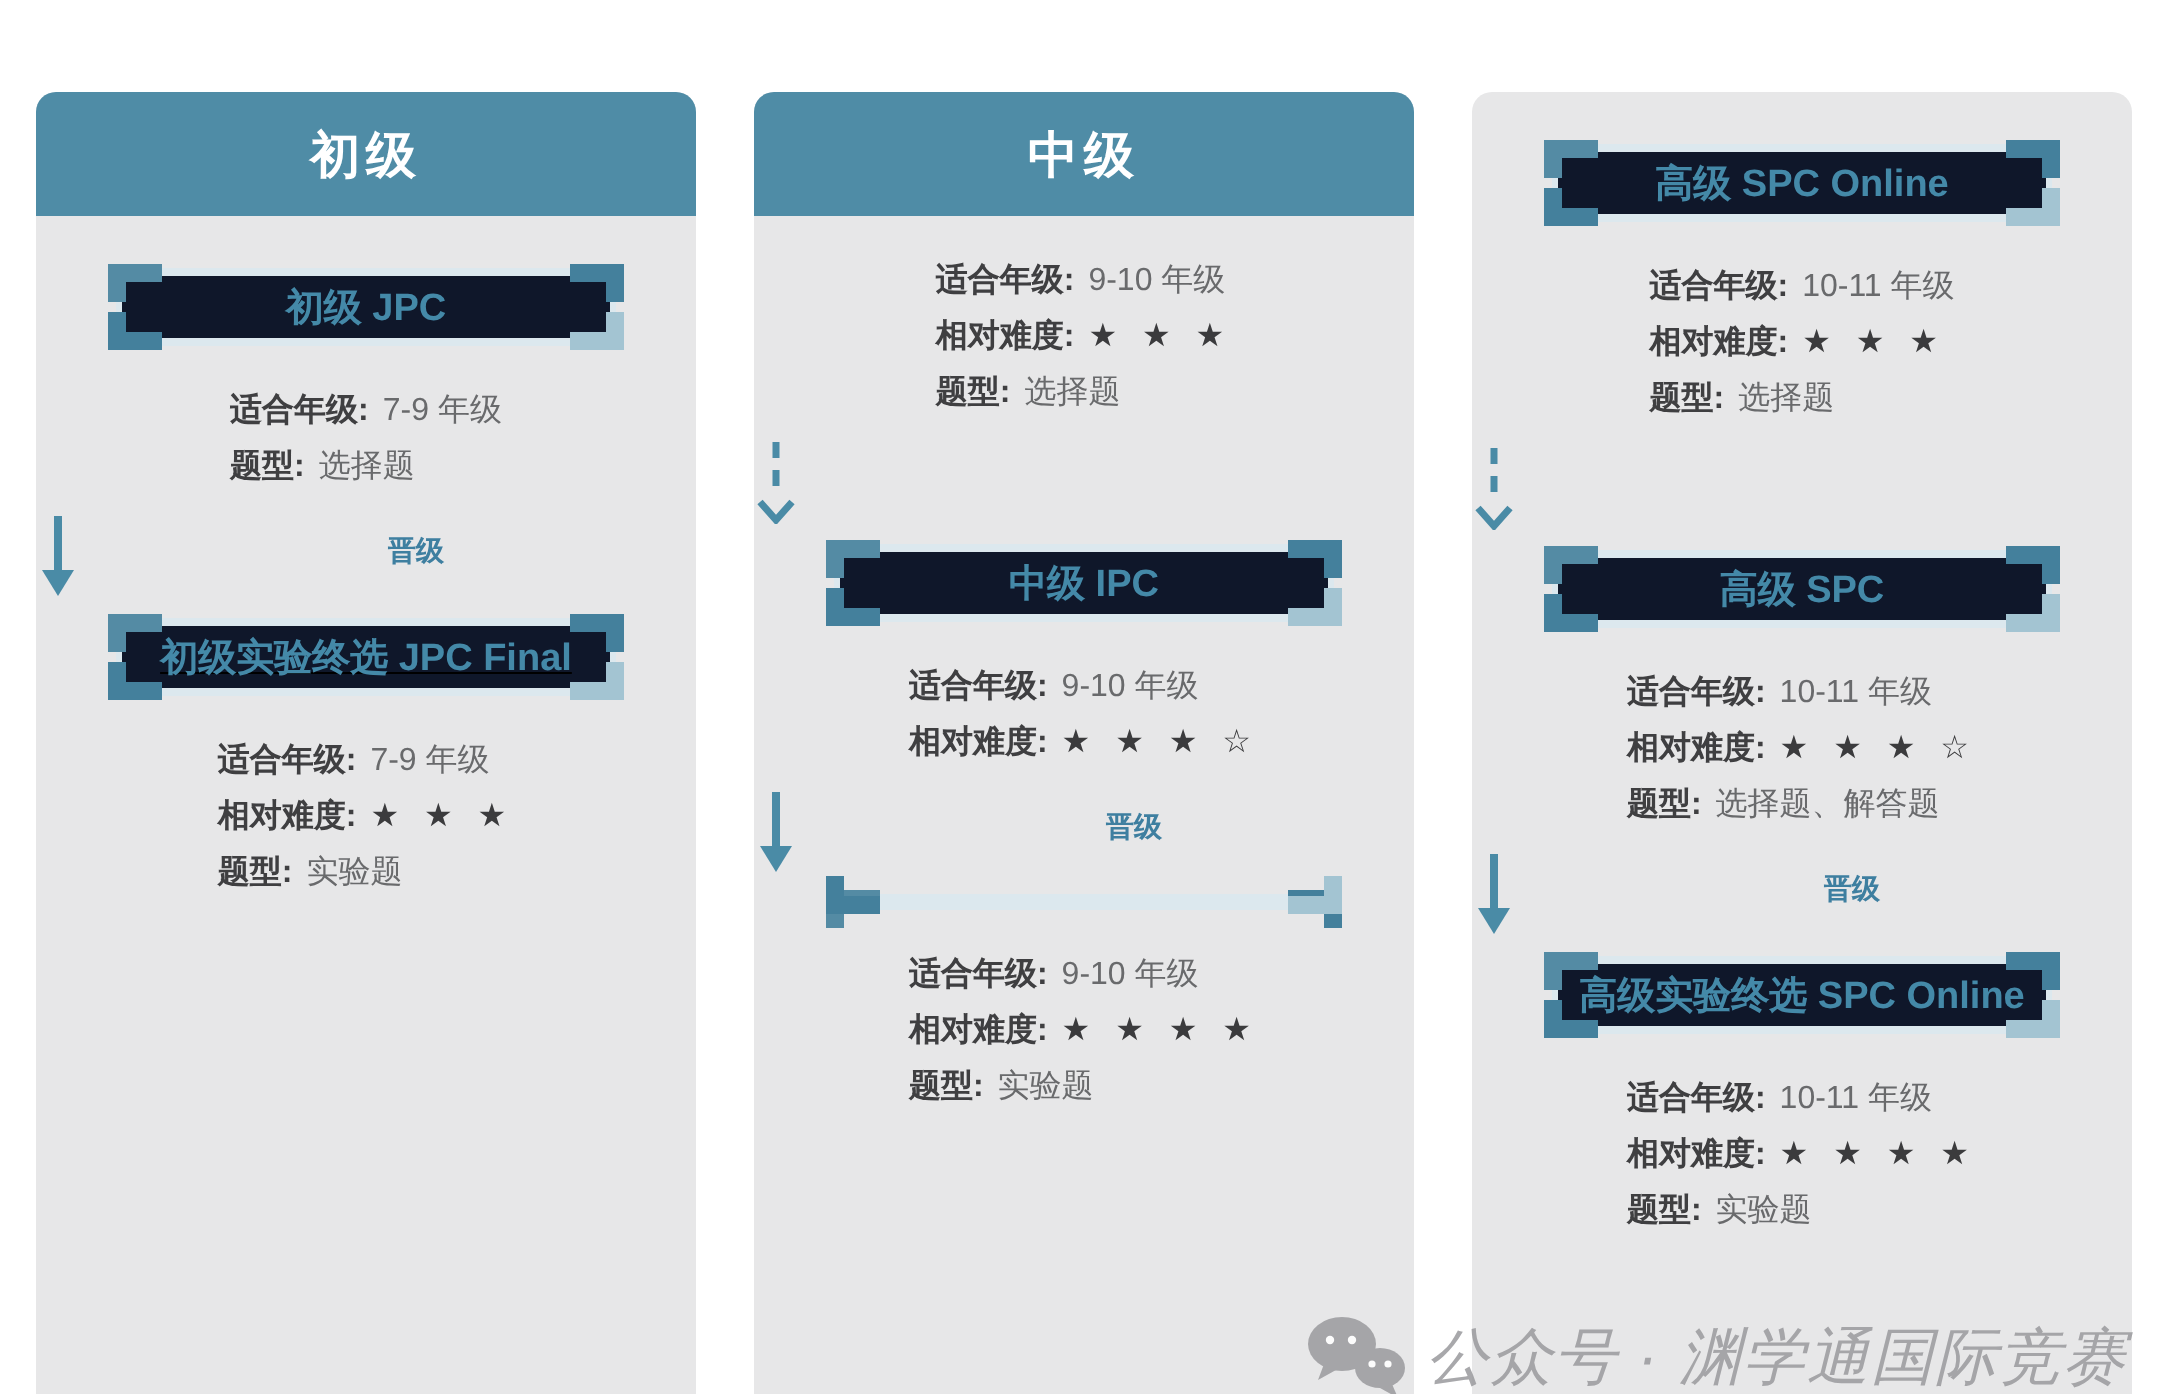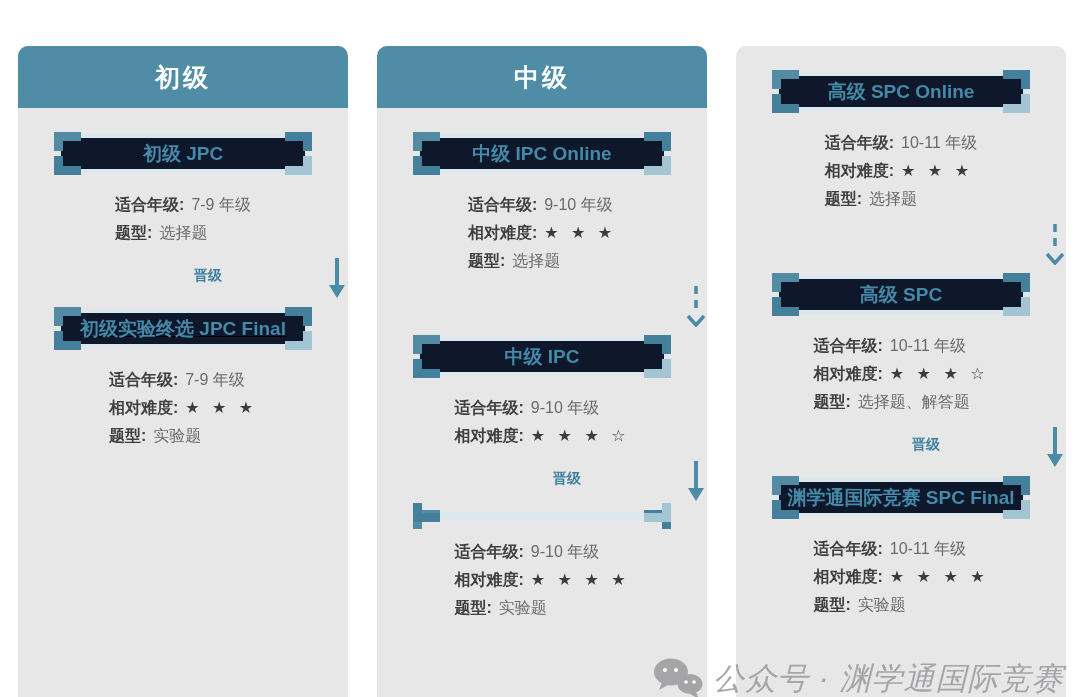--- a/index.html
+++ b/index.html
@@ -21,21 +21,21 @@
   }
   .br { position:absolute; width:27px; height:19px; }
   .br-tl { top:-2px; left:-4px;  border-top:9px solid #548ba4;    border-left:9px solid #548ba4; }
   .br-tr { top:-2px; right:-4px; border-top:9px solid #44809c;    border-right:9px solid #44809c; }
   .br-bl { bottom:-2px; left:-4px;  border-bottom:9px solid #44809c; border-left:9px solid #44809c; }
   .br-br { bottom:-2px; right:-4px; border-bottom:9px solid #a3c4d2; border-right:9px solid #a3c4d2; }
   .fields { width:max-content; margin:15px auto 0 auto; max-width:300px; }
   .fline { font-size:16px; color:#696a6c; margin:7px 0; white-space:nowrap; }
   .fline .lbl { font-weight:bold; color:#3f3f41; margin-right:7px; }
   .fline .stars { color:#3b3b3d; letter-spacing:4px; }
-  .arrowzone { position:relative; height:50px; margin-top:2px; display:flex; align-items:center; justify-content:flex-end; }
+  .arrowzone { position:relative; height:50px; margin-top:2px; display:flex; align-items:center; justify-content:flex-start; }
   .arrow-label {
     position:absolute; left:calc(50% + 11px); top:50%; transform:translateY(-62%);
     color:#3e7fa0; font-weight:bold; font-size:14px;
   }
   .watermark {
     position:absolute; left:652px; top:625px; z-index:5;
     display:flex; align-items:center; gap:9px; opacity:0.88;
   }
   .watermark-text { font-size:31px; color:#9d9da0; letter-spacing:1px; white-space:nowrap;font-style:italic; }
 </style>
@@ -77,27 +77,20 @@
       <div class="fields">
         <div class="fline"><span class="lbl">适合年级:</span><span>7-9 年级</span></div>
         <div class="fline"><span class="lbl">相对难度:</span><span class="stars">★ ★ ★</span></div>
         <div class="fline"><span class="lbl">题型:</span><span>实验题</span></div>
       </div>
     </div>
 
     <div class="panel">
       <div class="panel-header">中级</div>
 
-      <div class="frame">
-        <span class="br br-tl"></span>
-        <span class="br br-tr"></span>
-        <span class="br br-bl"></span>
-        <span class="br br-br"></span>
-        <div class="inner">中级 IPC Online</div>
-      </div>
       <div class="fields">
         <div class="fline"><span class="lbl">适合年级:</span><span>9-10 年级</span></div>
         <div class="fline"><span class="lbl">相对难度:</span><span class="stars">★ ★ ★</span></div>
         <div class="fline"><span class="lbl">题型:</span><span>选择题</span></div>
       </div>
       <div class="arrowzone">
         <svg width="22" height="42" viewBox="0 0 22 42">
           <line x1="11" y1="1" x2="11" y2="28" stroke="#4a8ba6" stroke-width="3.5" stroke-dasharray="8 6"></line>
           <polyline points="3,31 11,40 19,31" fill="none" stroke="#4a8ba6" stroke-width="3.5"></polyline>
         </svg>
@@ -174,21 +167,21 @@
           <polygon points="3,28 19,28 11,41" fill="#4a8ba6"></polygon>
         </svg>
         <span class="arrow-label">晋级</span>
       </div>
 
       <div class="frame" style="margin-top:6px;">
         <span class="br br-tl"></span>
         <span class="br br-tr"></span>
         <span class="br br-bl"></span>
         <span class="br br-br"></span>
-        <div class="inner">渊学通国际竞赛 SPC Final</div>
+        <div class="inner">高级实验终选 SPC Online</div>
       </div>
       <div class="fields">
         <div class="fline"><span class="lbl">适合年级:</span><span>10-11 年级</span></div>
         <div class="fline"><span class="lbl">相对难度:</span><span class="stars">★ ★ ★ ★</span></div>
         <div class="fline"><span class="lbl">题型:</span><span>实验题</span></div>
       </div>
     </div>
 
   </div>
 

